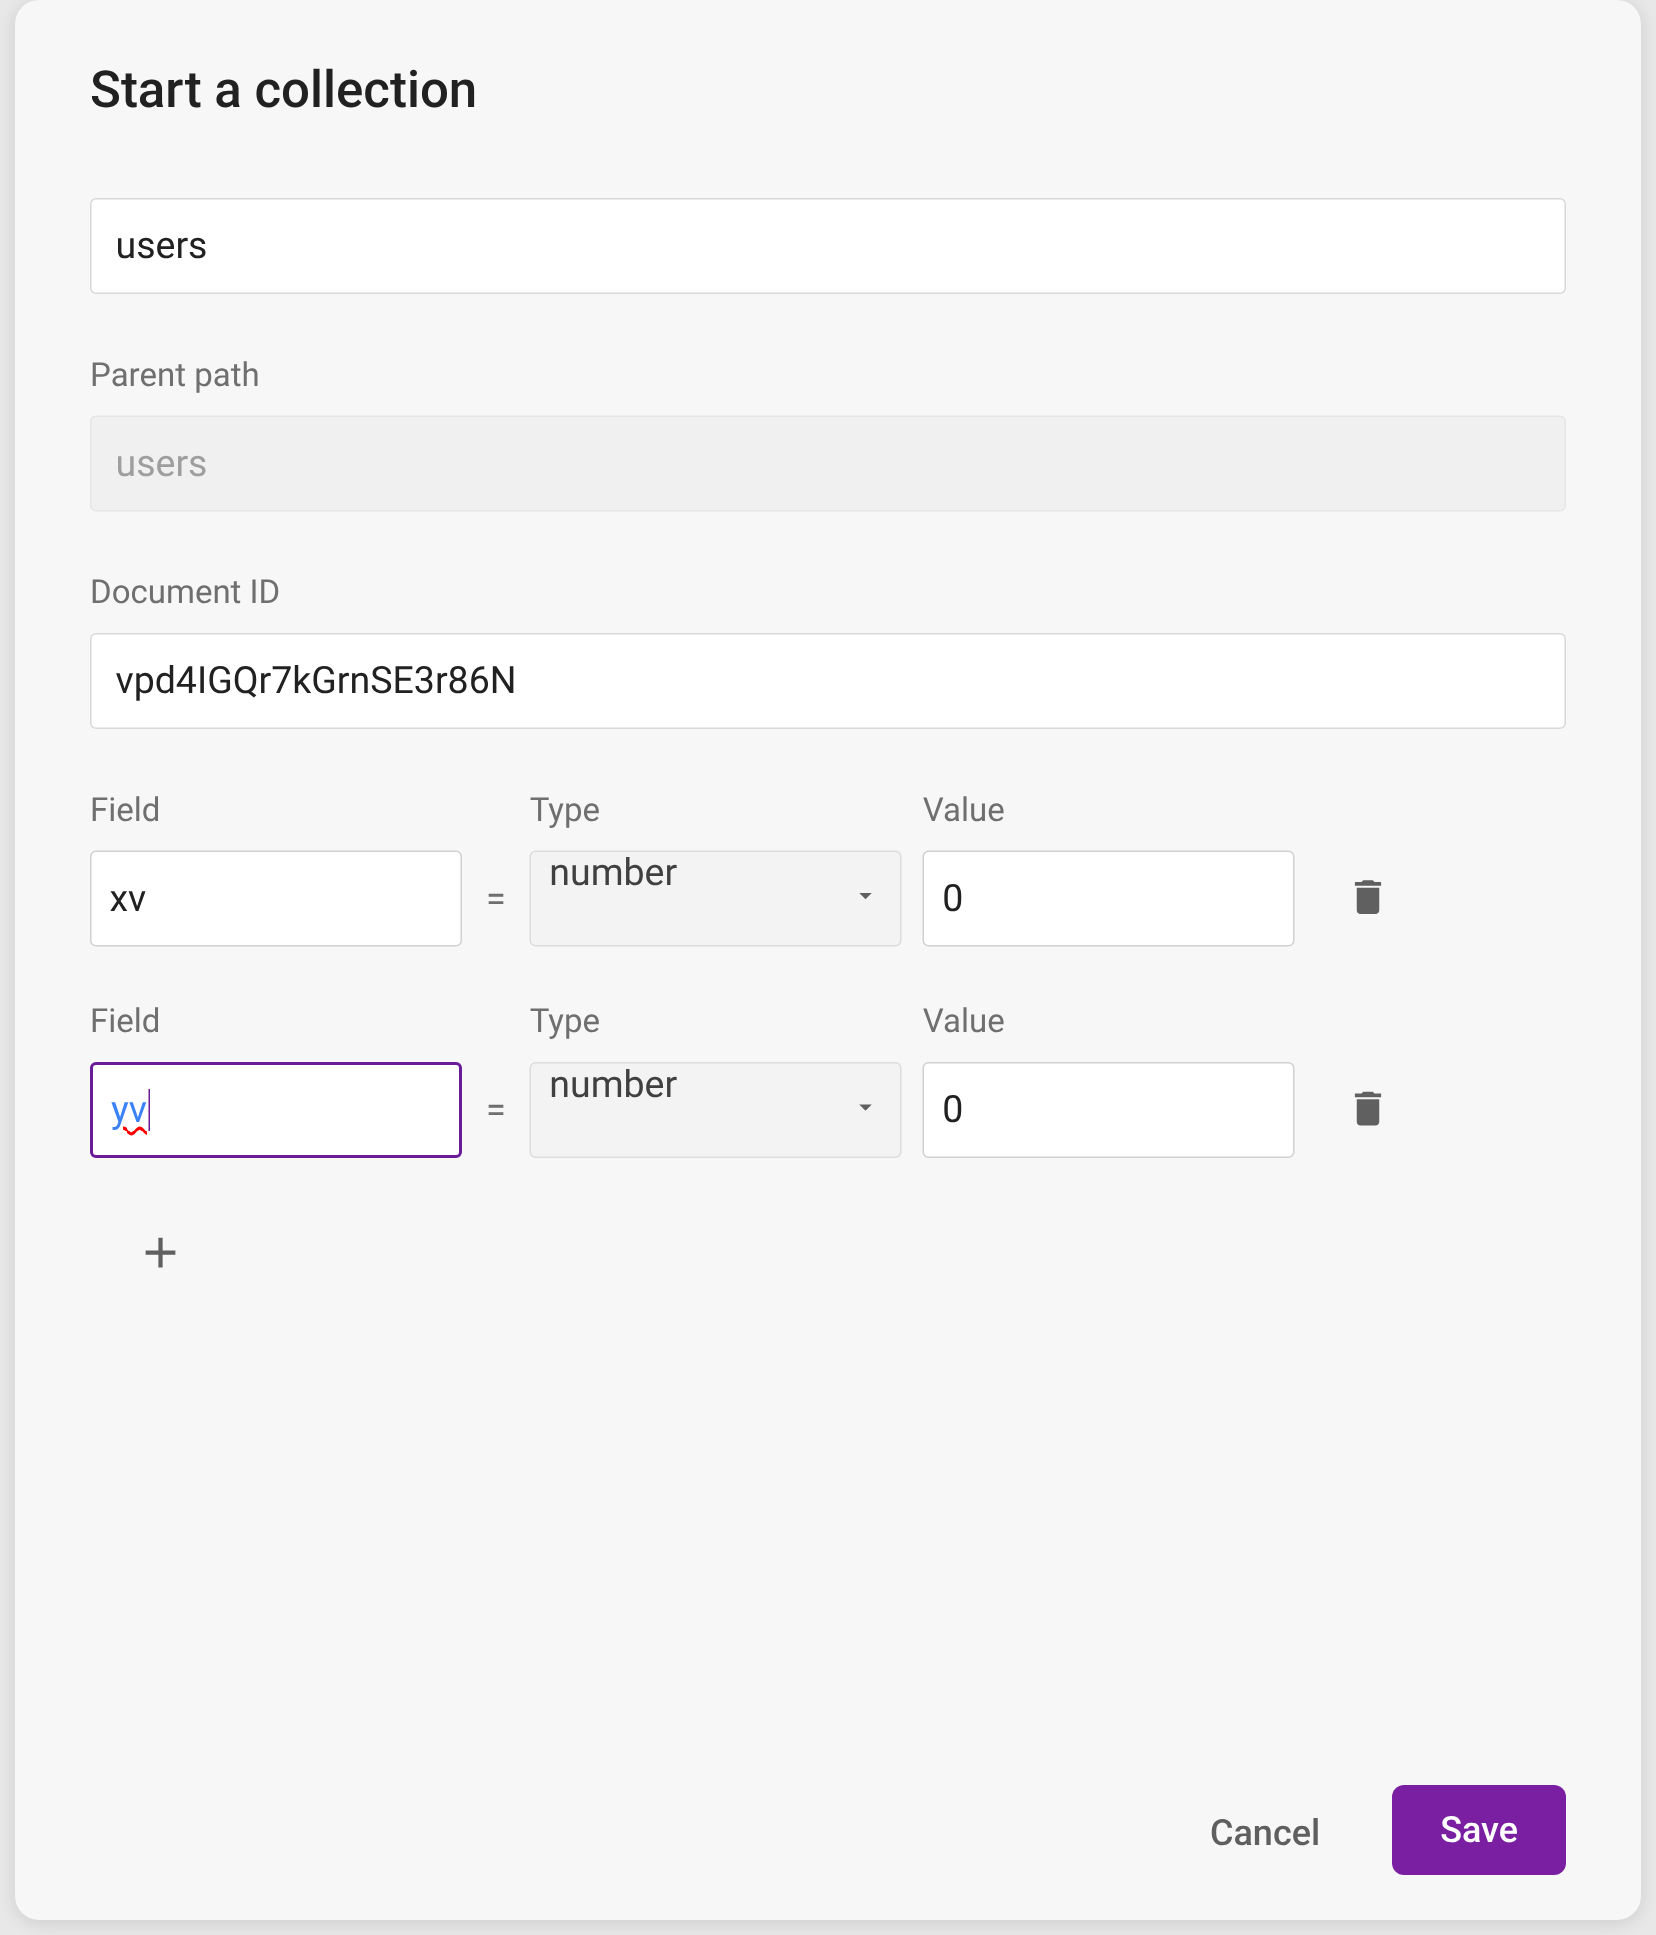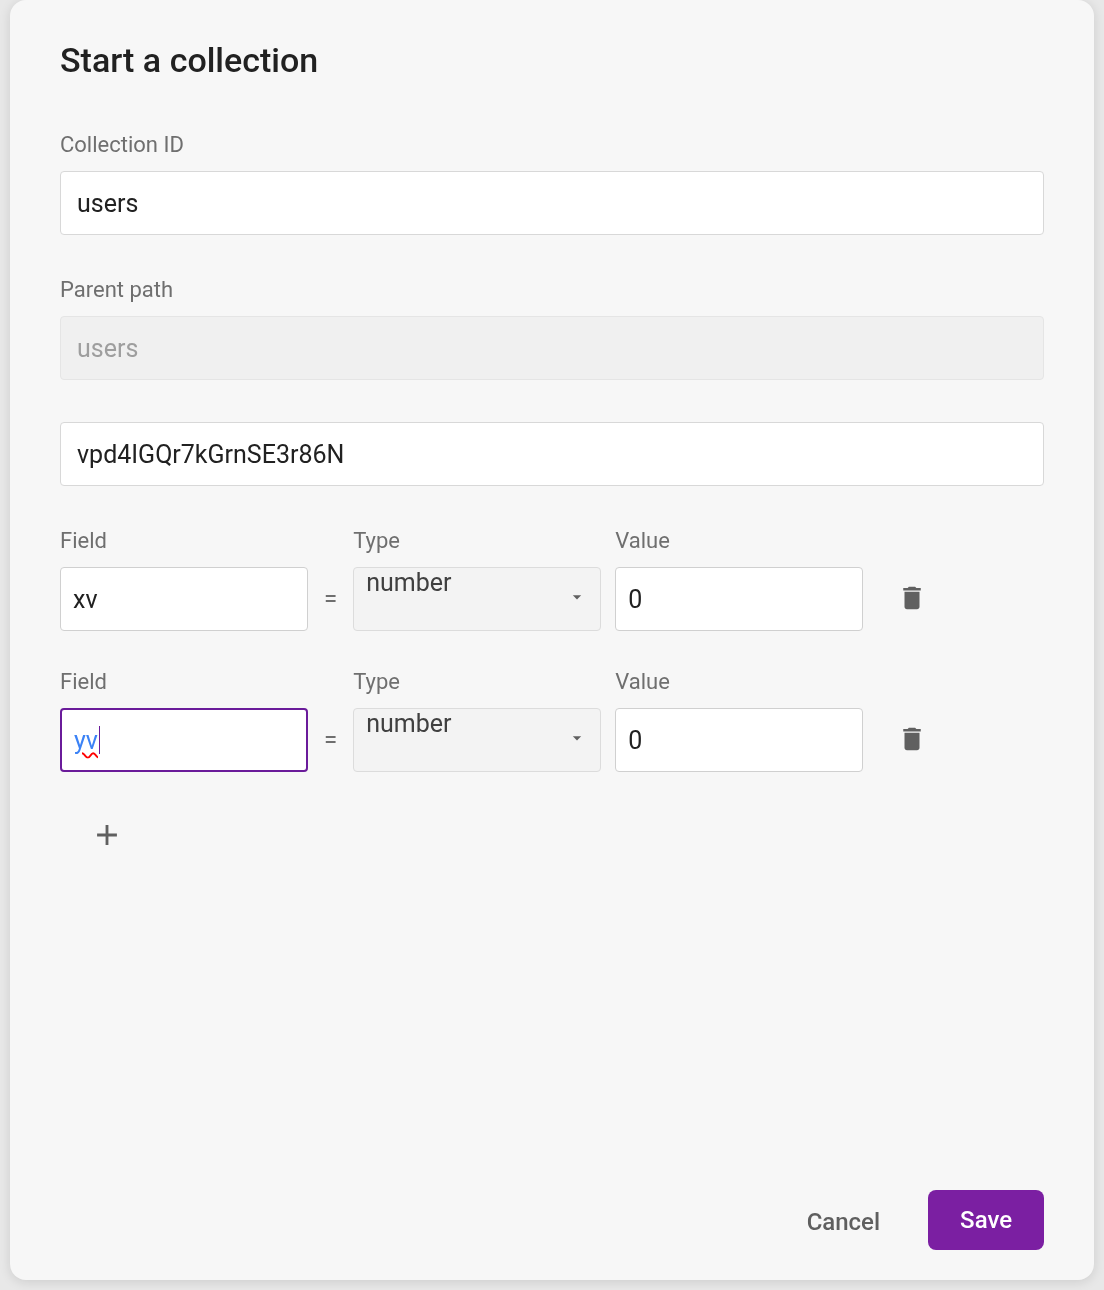--- a/index.html
+++ b/index.html
@@ -207,30 +207,30 @@
       cursor: text;
     }
   </style>
 </head>
 <body>
 
 <div class="dialog">
   <h2 class="dialog-title">Start a collection</h2>
 
   <div class="form-group">
-    <label class="form-label">Collection ID</label>
     <input type="text" class="text-input" value="users" style="">
   </div>
 
   <div class="form-group">
     <label class="form-label">Parent path</label>
     <input type="text" class="text-input disabled" disabled="" value="users" style="">
   </div>
 
   <div class="form-group">
+    <label class="form-label">Document ID</label>
     <input type="text" class="text-input" value="vpd4IGQr7kGrnSE3r86N" style="">
   </div>
 
   <div class="fields-container">
 
     <div class="field-row">
       <div class="field-col field-name">
         <span class="field-label">Field</span>
         <input type="text" class="field-input" value="xv" style="">
       </div>

